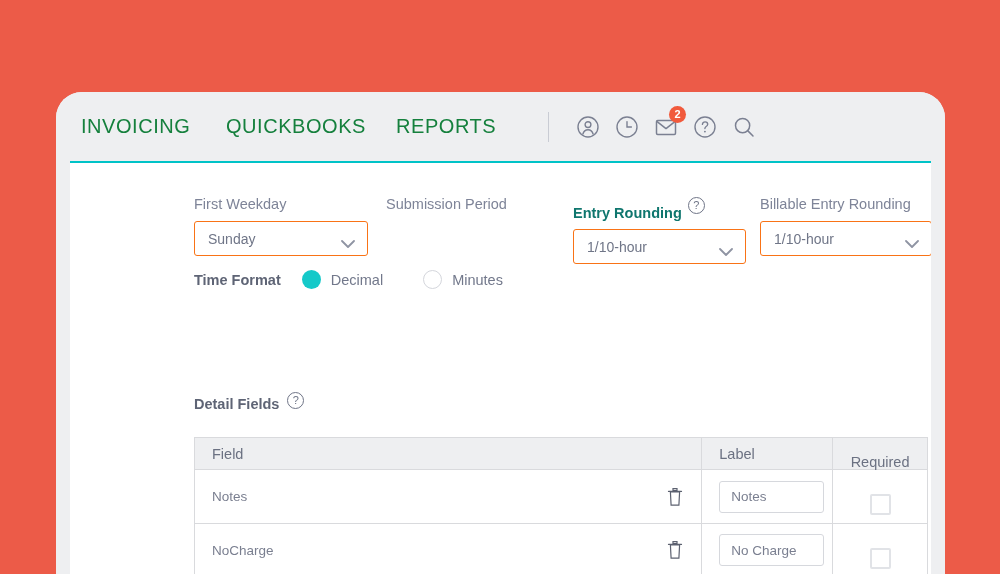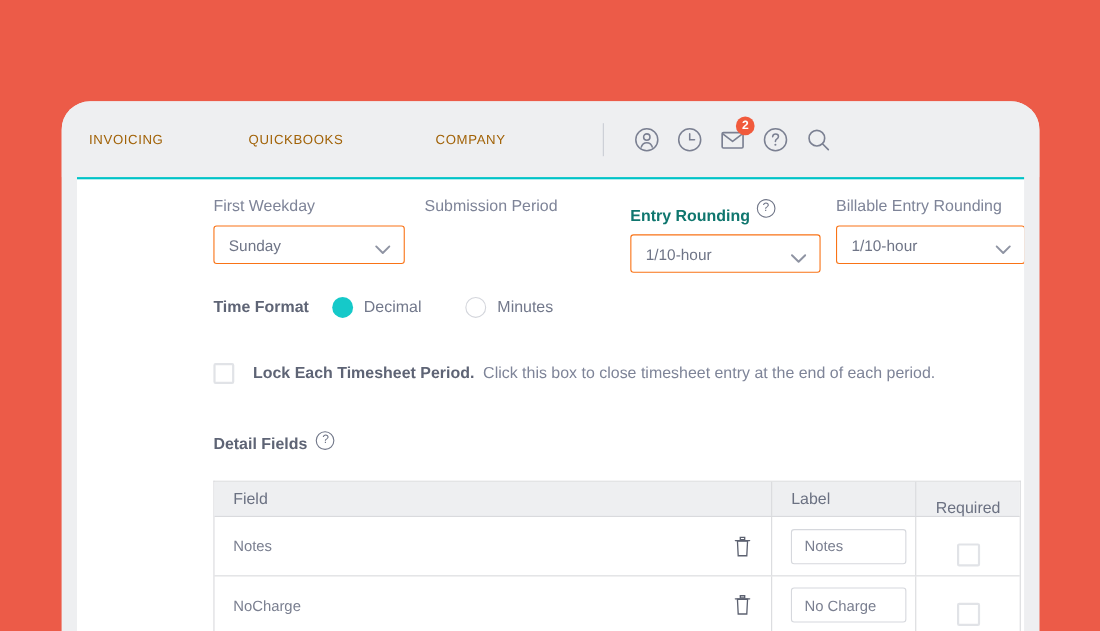--- a/index.html
+++ b/index.html
@@ -30,23 +30,23 @@
     background: #eeeff1;
     display: flex;
     align-items: center;
   }
   .nav-links {
     display: flex;
     align-items: center;
     margin-left: 25px;
   }
   .nav-link {
-    font-size: 12px;
+    font-size: 20px;
     letter-spacing: 0.55px;
-    color: #a16207;
+    color: #15803d;
     padding: 6px 0;
     cursor: pointer;
     white-space: nowrap;
   }
   .nav-link + .nav-link { margin-left: 0; }
   .nl-1 { width: 145px; }
   .nl-2 { width: 170px; }
   .nl-3 { width: 138px; }
   .nl-4 { width: 120px; }
 
@@ -90,21 +90,21 @@
     left: 14px; top: 69px;
     width: 861px; height: 491px;
     background: #ffffff;
     border-top: 2px solid #00c3c7;
     overflow: hidden;
   }
 
   
   .settings-row {
     position: absolute;
-    left: 0; top: 0;
+    left: 0; top: 16px;
     width: 861px; height: 90px;
   }
   .field { position: absolute; }
   .field-label {
     font-size: 14.5px;
     color: #7e8498;
     white-space: nowrap;
     margin-bottom: 9px;
   }
   .field-label.emph {
@@ -310,21 +310,21 @@
 </style>
 </head>
 <body>
 
 <div class="app-card">
 
   <div class="nav">
     <div class="nav-links">
       <div class="nav-link nl-1">INVOICING</div>
       <div class="nav-link nl-2">QUICKBOOKS</div>
-      <div class="nav-link nl-3">COMPANY</div>
+      <div class="nav-link nl-3">REPORTS</div>
     </div>
 
     <div class="nav-sep"></div>
 
     <div class="nav-icons">
       <div class="nav-icon">
         <svg width="24" height="24" viewBox="0 0 24 24" fill="none" stroke="currentColor" stroke-width="1.4">
           <circle cx="12" cy="12" r="10"></circle>
           <circle cx="12" cy="9.6" r="2.9"></circle>
           <path d="M6.8 19.2c.9-3 2.9-4.4 5.2-4.4s4.3 1.4 5.2 4.4"></path>
@@ -412,25 +412,20 @@
       <span class="radio-opt">
         <span class="radio on"></span>
         <span class="radio-text">Decimal</span>
       </span>
       <span class="radio-opt">
         <span class="radio off"></span>
         <span class="radio-text">Minutes</span>
       </span>
     </div>
 
-    <div class="lock-row">
-      <span class="checkbox"></span>
-      <span class="lock-strong">Lock Each Timesheet Period.</span>
-      <span class="lock-hint">Click this box to close timesheet entry at the end of each period.</span>
-    </div>
 
     <div class="detail-head">
       <span class="detail-title">Detail Fields</span>
       <span class="help-circle" style="top:-4px;">?</span>
     </div>
 
     <div class="table">
       <div class="trow head">
         <div class="c-field">
           <span class="th">Field</span>

